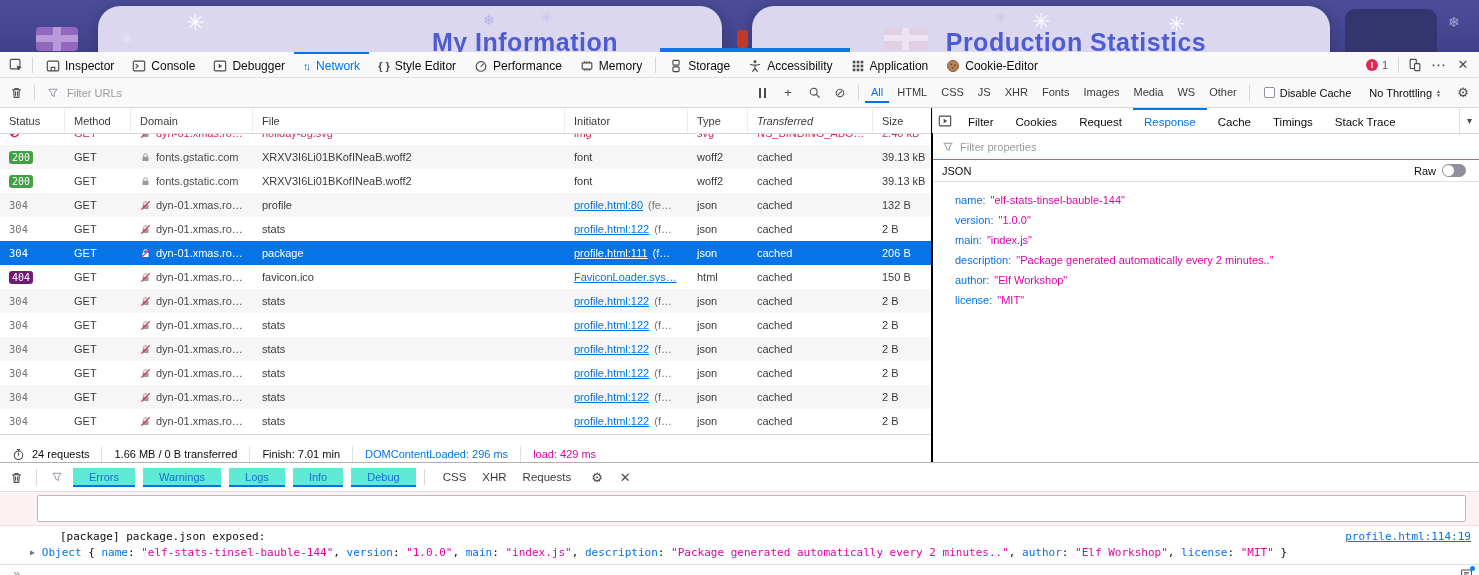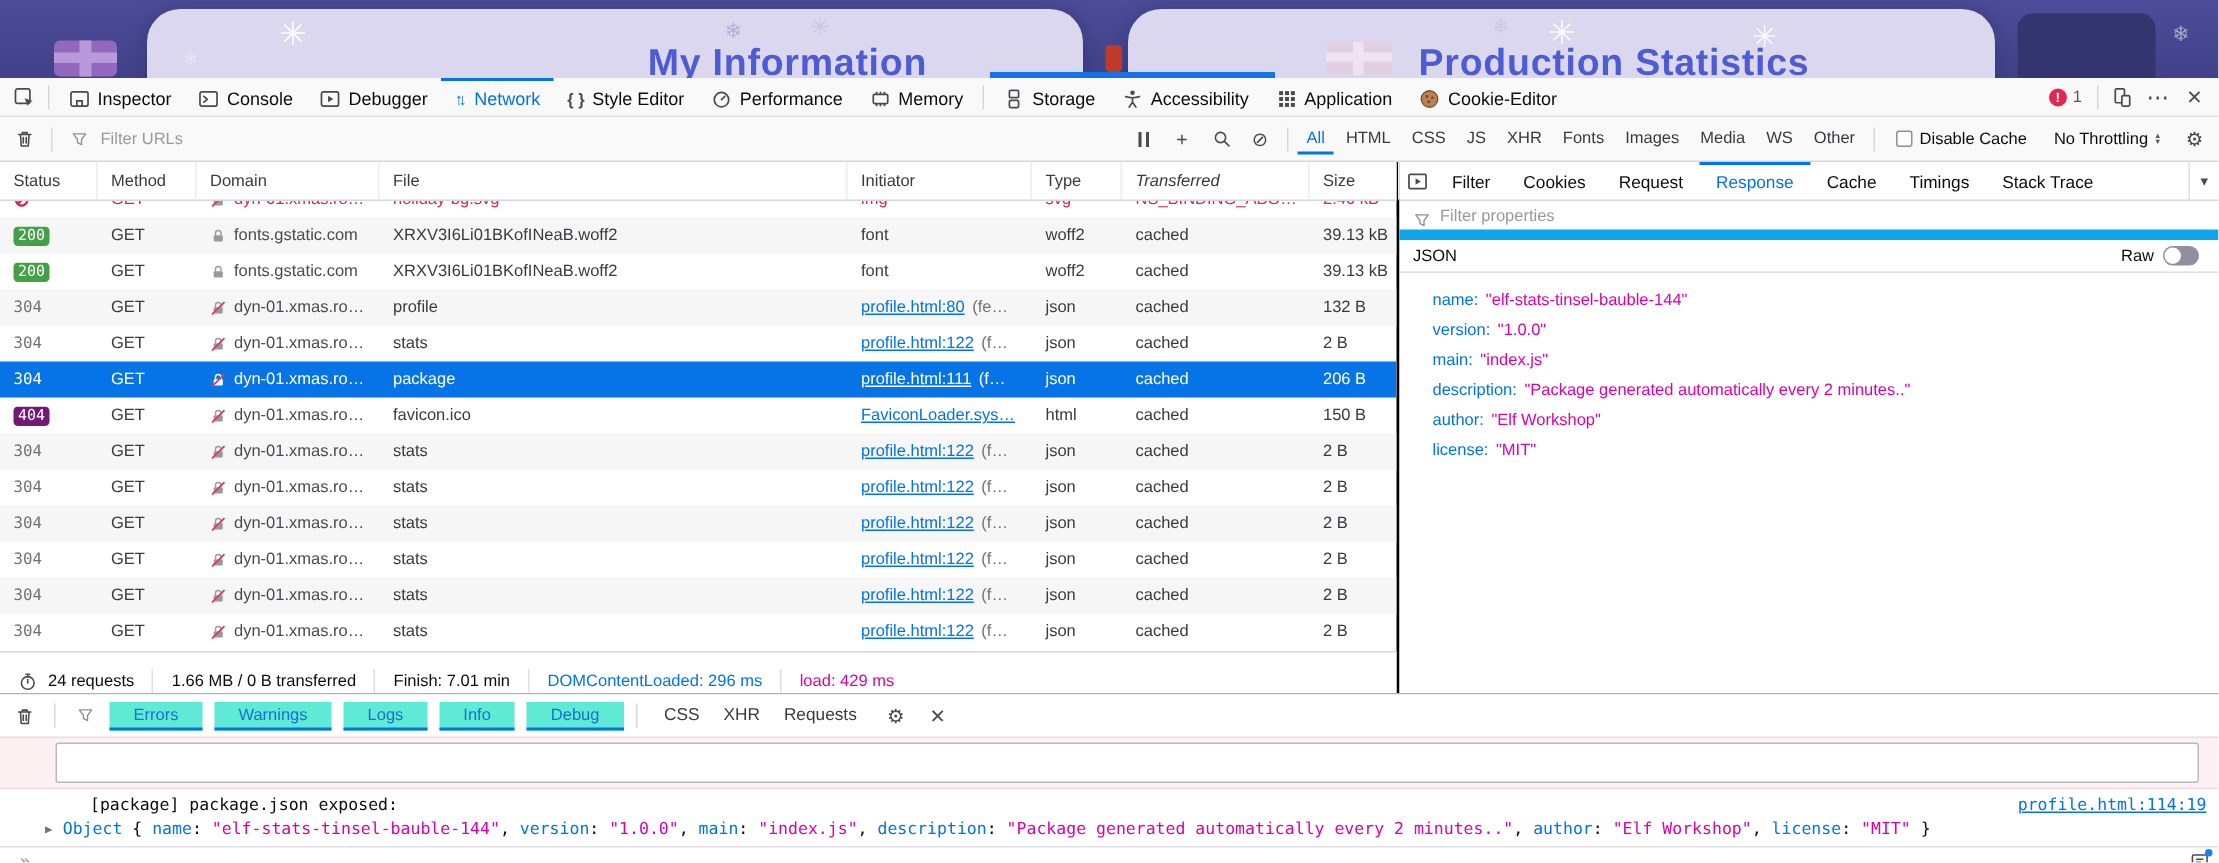--- a/index.html
+++ b/index.html
@@ -90,21 +90,21 @@
 .sb-blue{color:#0074e8}
 .sb-magenta{color:#dd00a9}
 
 .details{flex:1;display:flex;flex-direction:column;background:#fff;min-width:0}
 .detail-tabs-bar{height:26px;display:flex;align-items:stretch;border-bottom:1px solid #d7d7db;flex:none}
 .detail-tabs-bar .tool-icon{align-self:center}
 .detail-tabs{display:flex;flex:1}
 .dtab{font-size:11.5px;color:#0c0c0d;padding:0 11px;display:flex;align-items:center;border-top:2px solid transparent;cursor:default;flex:none}
 .dtab.active{color:#0074e8;border-top-color:#0074e8}
 .caret-btn{border-left:1px solid #e0e0e2;display:flex;align-items:center;padding:0 7px;color:#4a4a4f;font-size:10px}
-.prop-filter{height:26px;border-bottom:7px solid #0ea5e9;display:flex;align-items:flex-end;padding:0 9px;gap:6px;flex:none}
+.prop-filter{height:26px;border-bottom:1px solid #0ea5e9;display:flex;align-items:center;padding:0 9px;gap:6px;flex:none}
 .prop-filter .filter-input{flex:1}
 .json-bar{height:22px;display:flex;align-items:center;padding:0 9px;font-size:11px;color:#0c0c0d;border-bottom:1px solid #e0e0e2;flex:none}
 .raw-wrap{margin-left:auto;display:flex;align-items:center;gap:6px;padding-right:4px}
 .toggle{width:24px;height:13px;border-radius:8px;background:#8f8f9d;position:relative;display:inline-block;cursor:default}
 .toggle i{position:absolute;left:1px;top:1px;width:11px;height:11px;border-radius:50%;background:#fff}
 .props{padding:8px 0 0 22px}
 .prop{font-size:11px;height:20px;display:flex;align-items:center;white-space:nowrap;cursor:default}
 .prop .k{color:#0074e8}
 .prop .v{color:#dd00a9;margin-left:5px}
 

